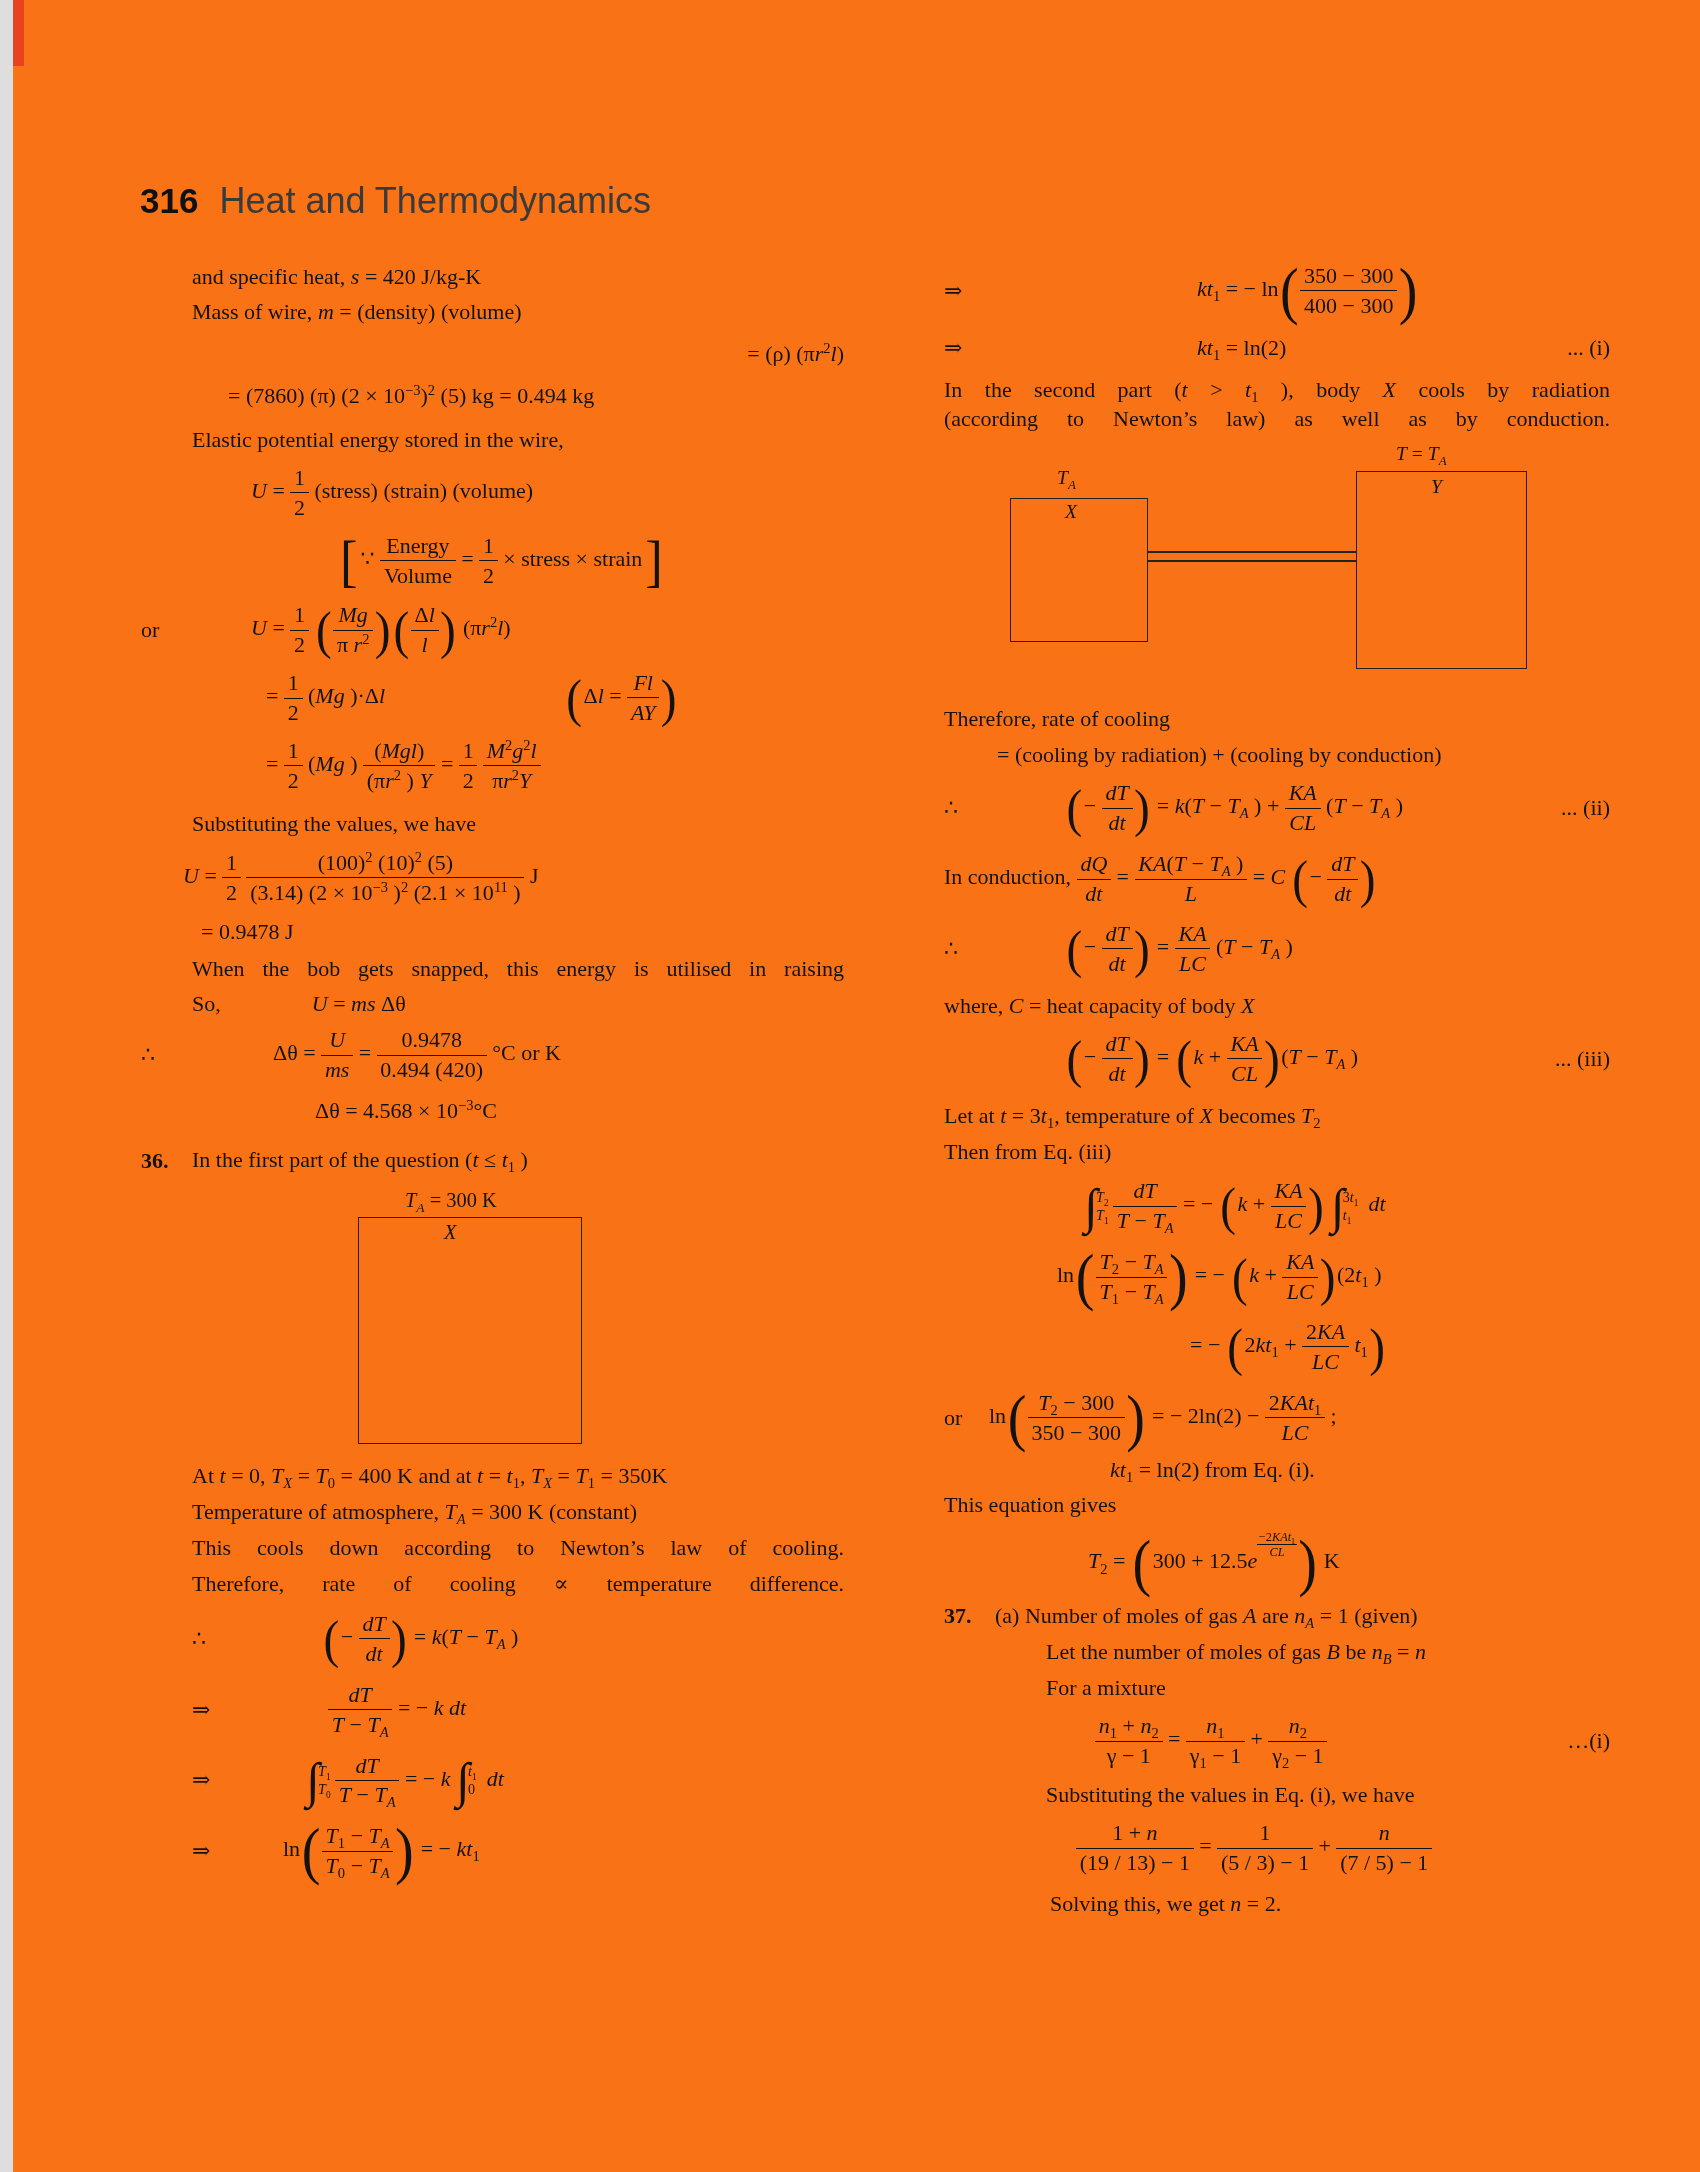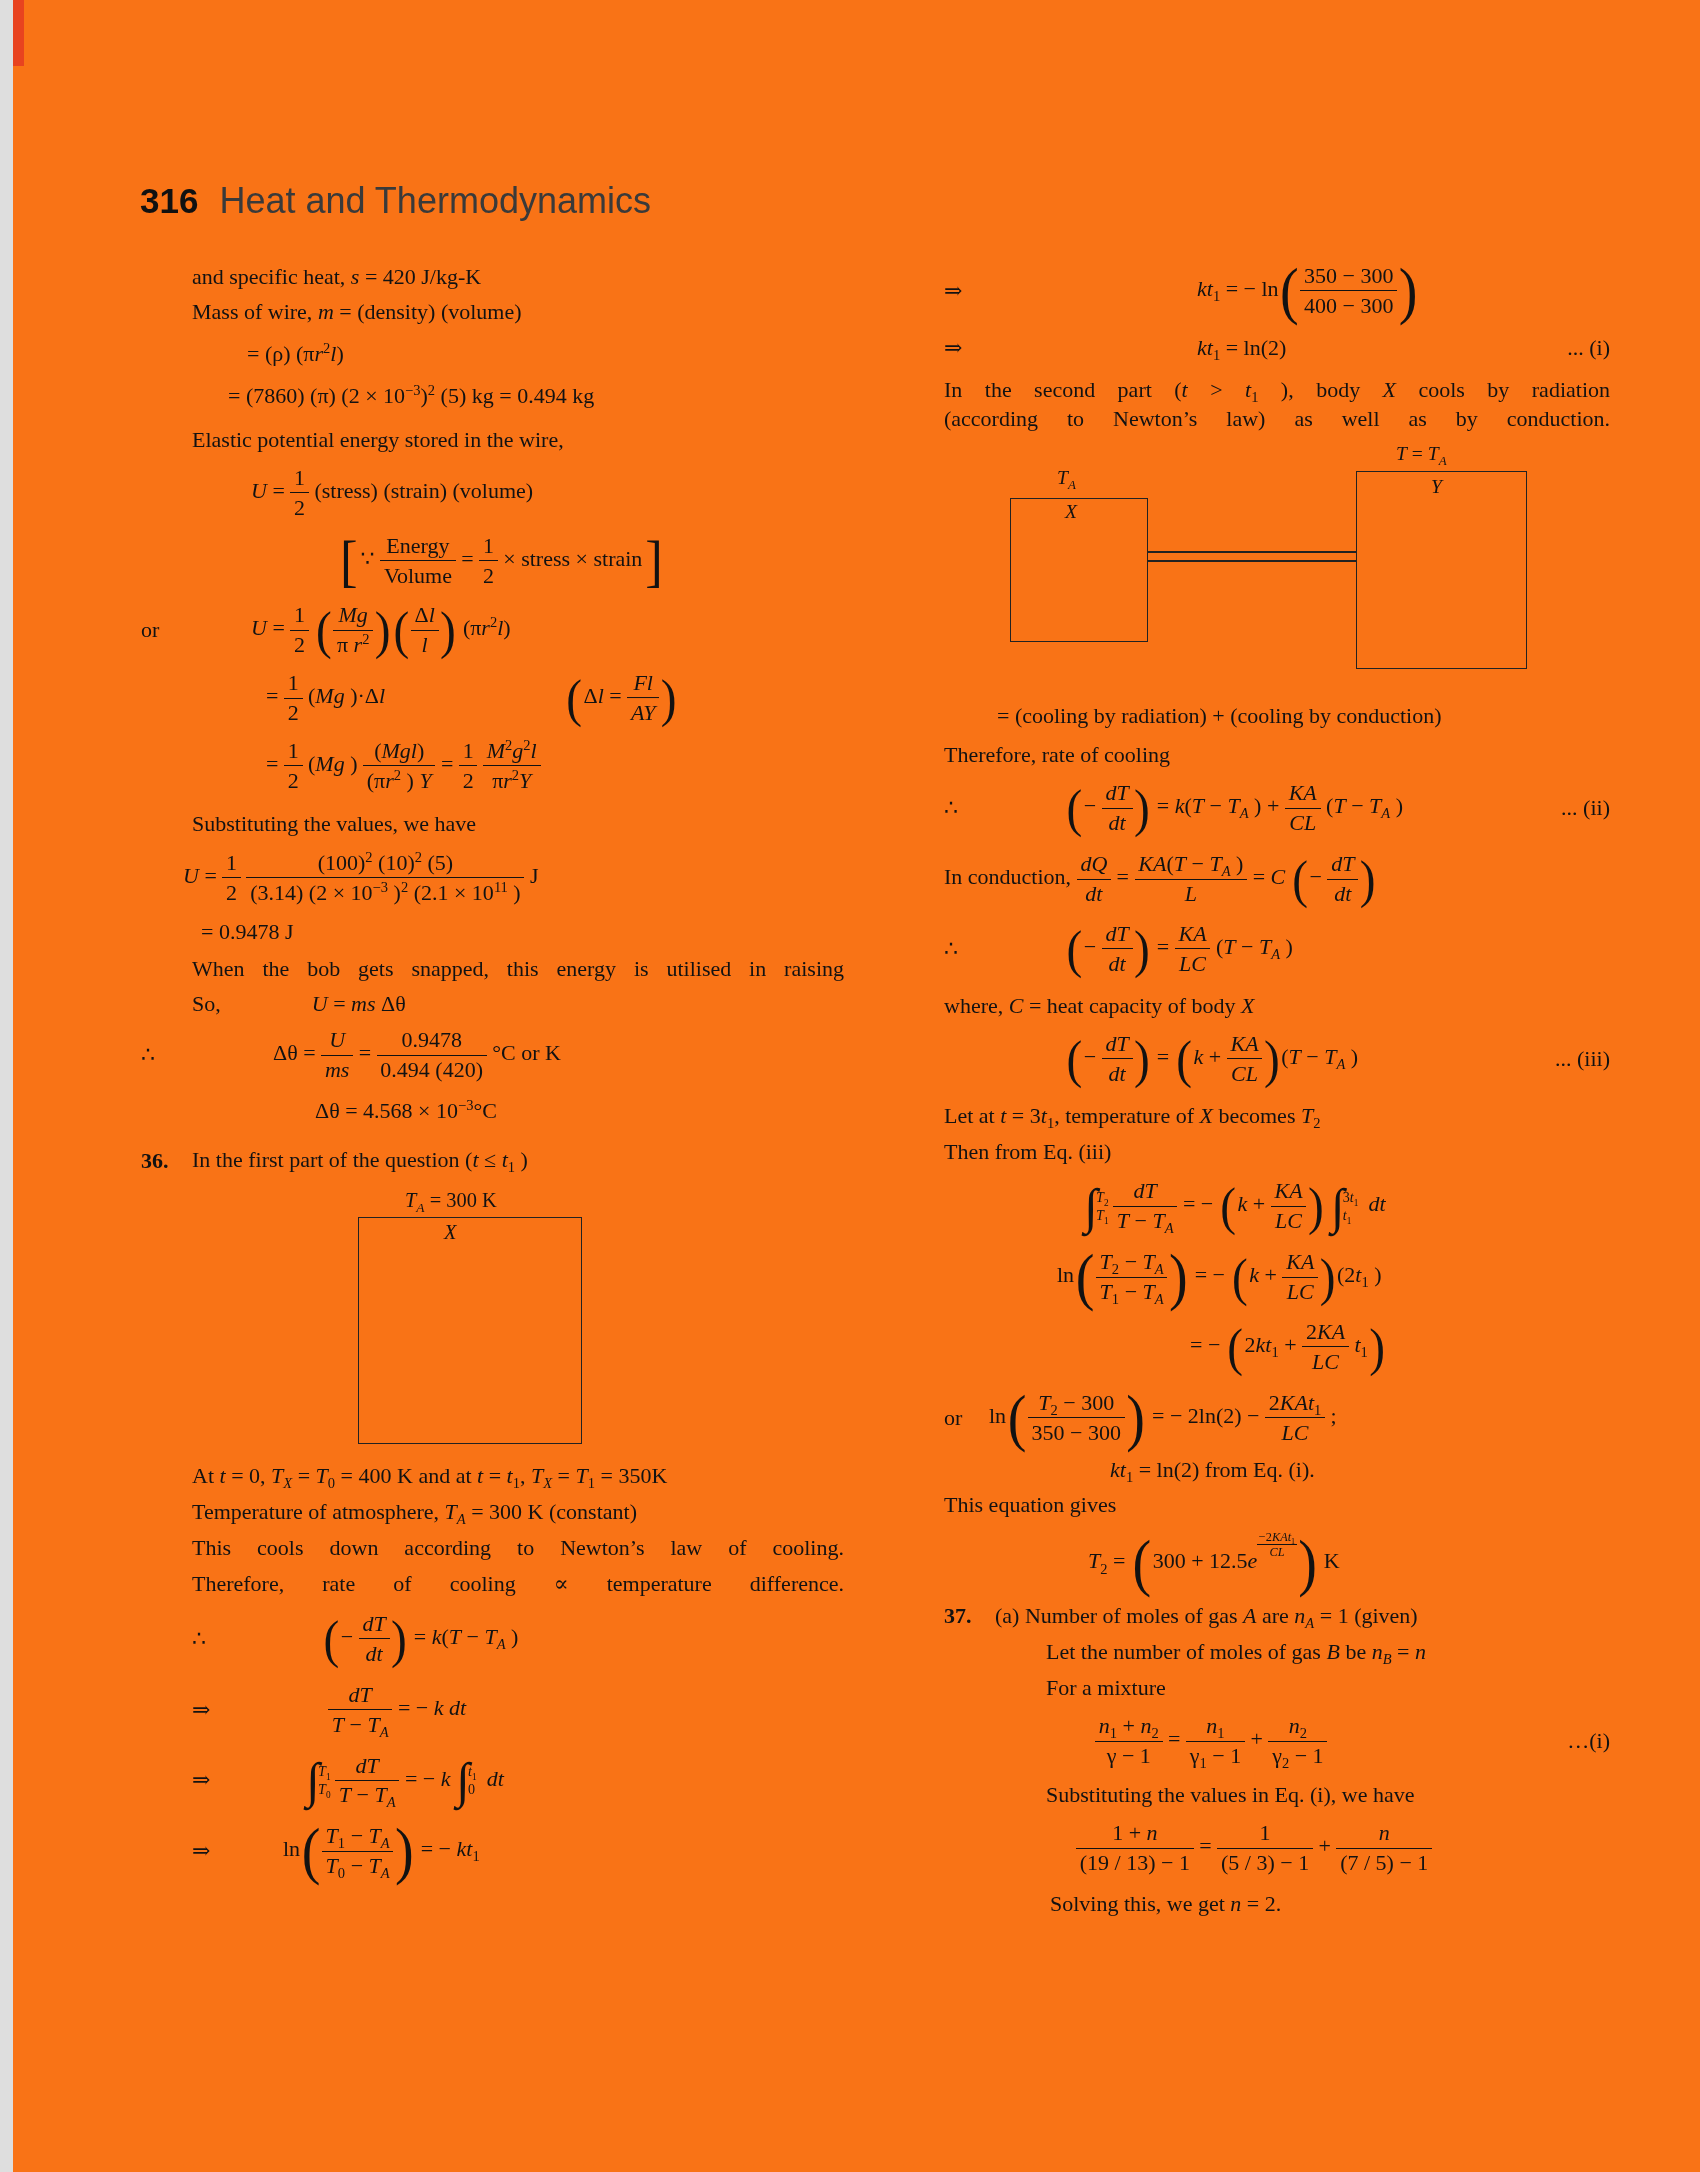--- a/index.html
+++ b/index.html
@@ -61,21 +61,21 @@
     <span class="page-num">316</span>
     <span class="page-title">Heat and Thermodynamics</span>
   </div>
   <div class="col col-left" id="col-left">
       <div class="row" style="margin-top: 0px;">
         <div class="body" style="margin-left: 51px;">and specific heat, <i>s</i> = 420 J/kg-K</div>
       </div>
       <div class="row" style="margin-top: 6px;">
         <div class="body" style="margin-left: 51px;">Mass of wire, <i>m</i> = (density) (volume)</div>
       </div>
-      <div class="row" style="margin-top: 13.6px;">
+      <div class="row" style="margin-top: 13.6px; text-align: right;">
         <div class="body" style="margin-left: 106px;">= (ρ) (π<i>r</i><sup>2</sup><i>l</i>)</div>
       </div>
       <div class="row" style="margin-top: 13.6px;">
         <div class="body" style="margin-left: 87px;">= (7860) (π) (2 × 10<sup>−3</sup>)<sup>2</sup> (5) kg = 0.494 kg</div>
       </div>
       <div class="row" style="margin-top: 15px;">
         <div class="body" style="margin-left: 51px;">Elastic potential energy stored in the wire,</div>
       </div>
       <div class="row" style="margin-top: 10.6px;">
         <div class="body" style="margin-left: 110px;"><i>U</i> = <span class="fr"><span class="nu">1</span><span class="de">2</span></span> (stress) (strain) (volume)</div>
@@ -199,25 +199,25 @@
             <div class="f2-boxl">
               <span><i>X</i></span>
             </div>
             <div class="f2-boxr">
               <span><i>Y</i></span>
             </div>
             <div class="f2-rod"></div>
           </div>
         </div>
       </div>
+      <div class="row" style="margin-top: 10.6px;">
+        <div class="body">Therefore, rate of cooling</div>
+      </div>
       <div class="row" style="margin-top: 7.6px;">
         <div class="body" style="margin-left: 53px;">= (cooling by radiation) + (cooling by conduction)</div>
-      </div>
-      <div class="row" style="margin-top: 10.6px;">
-        <div class="body">Therefore, rate of cooling</div>
       </div>
       <div class="row" style="margin-top: 10.6px;">
         <span class="lead">∴</span>
         <div class="body" style="margin-left: 121px;"><span class="bp">(</span>− <span class="fr"><span class="nu"><i>dT</i></span><span class="de"><i>dt</i></span></span><span class="bp">)</span> = <i>k</i>(<i>T</i> − <i>T<sub>A</sub></i> ) + <span class="fr"><span class="nu"><i>KA</i></span><span class="de"><i>CL</i></span></span> (<i>T</i> − <i>T<sub>A</sub></i> )<span class="tag">... (ii)</span></div>
       </div>
       <div class="row" style="margin-top: 15px;">
         <div class="body">In conduction, <span class="fr"><span class="nu"><i>dQ</i></span><span class="de"><i>dt</i></span></span> = <span class="fr"><span class="nu"><i>KA</i>(<i>T</i> − <i>T<sub>A</sub></i> )</span><span class="de"><i>L</i></span></span> = <i>C</i> <span class="bp">(</span>− <span class="fr"><span class="nu"><i>dT</i></span><span class="de"><i>dt</i></span></span><span class="bp">)</span></div>
       </div>
       <div class="row" style="margin-top: 13.6px;">
         <span class="lead">∴</span>

